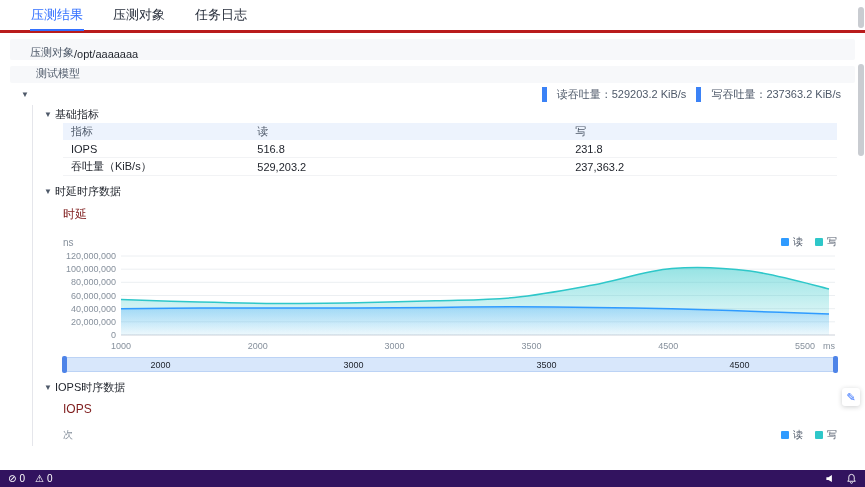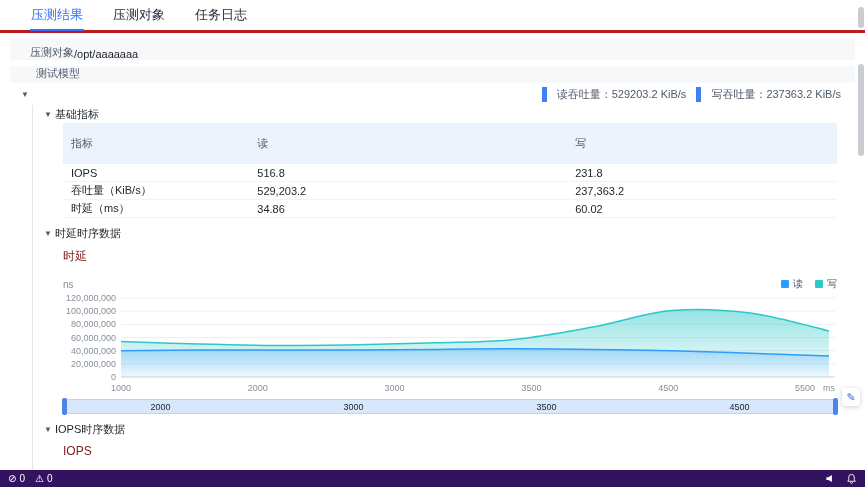--- a/index.html
+++ b/index.html
@@ -16,21 +16,21 @@
   .panel-header{height:17px;background:#f7f8fa;border-radius:2px;display:flex;align-items:flex-start;
                 padding-left:26px;font-size:11px;color:#4e5969}
   .model-row{height:22px;display:flex;align-items:center;padding:0 4px 0 8px;font-size:11px;cursor:pointer}
   .caret{font-size:8px;color:#4e5969;width:14px;text-align:center;flex:none;cursor:pointer}
   .model-metrics{margin-left:auto;display:flex;font-size:11px;color:#4e5969}
   .mm{border-left:5px solid #3b82f6;padding:0 10px;white-space:nowrap}
   .nested{margin-left:22px;border-left:1px solid #e5e6eb;padding-bottom:4px}
   .section-head{height:18px;display:flex;align-items:center;font-size:11px;padding-left:8px;color:#1d2129;cursor:pointer}
   .section-body{margin-left:30px;margin-right:18px}
   table.metric{width:100%;border-collapse:collapse;font-size:11px;table-layout:fixed}
-  table.metric th{background:#edf3fd;font-weight:normal;text-align:left;color:#4e5969;height:17px;padding:12px 8px}
+  table.metric th{background:#edf3fd;font-weight:normal;text-align:left;color:#4e5969;height:17px;padding:0 8px}
   table.metric td{height:17px;padding:0 8px;border-bottom:1px solid #f2f3f5;color:#1d2129}
   table.metric th:nth-child(1),table.metric td:nth-child(1){width:22%}
   table.metric th:nth-child(2),table.metric td:nth-child(2){width:39%}
   .chart-title{font-size:12px;margin-top:6px;color:#7f1d1d;font-weight:500}
   .chart-subrow{display:flex;align-items:center;margin-top:12px;font-size:10px;color:#86909c}
   .legend{margin-left:auto;display:flex;gap:12px;align-items:center;font-size:10px;color:#4e5969}
   .legend-item{display:flex;align-items:center;gap:4px;cursor:pointer}
   .swatch{width:8px;height:8px;border-radius:1px;display:inline-block}
   svg.chart{display:block;margin-top:2px}
   .tick{font-size:9px;fill:#86909c;font-family:"Liberation Sans","DejaVu Sans",sans-serif}
@@ -103,25 +103,20 @@
           <tbody>
             <tr>
               <td>IOPS</td>
               <td>516.8</td>
               <td>231.8</td>
             </tr>
             <tr>
               <td>吞吐量（KiB/s）</td>
               <td>529,203.2</td>
               <td>237,363.2</td>
-            </tr>
-            <tr>
-              <td>时延（ms）</td>
-              <td>34.86</td>
-              <td>60.02</td>
             </tr>
           </tbody>
         </table>
       </div>
 
       <div class="section-head mt6">
         <span class="caret">▼</span>
         <span>时延时序数据</span>
       </div>
 

